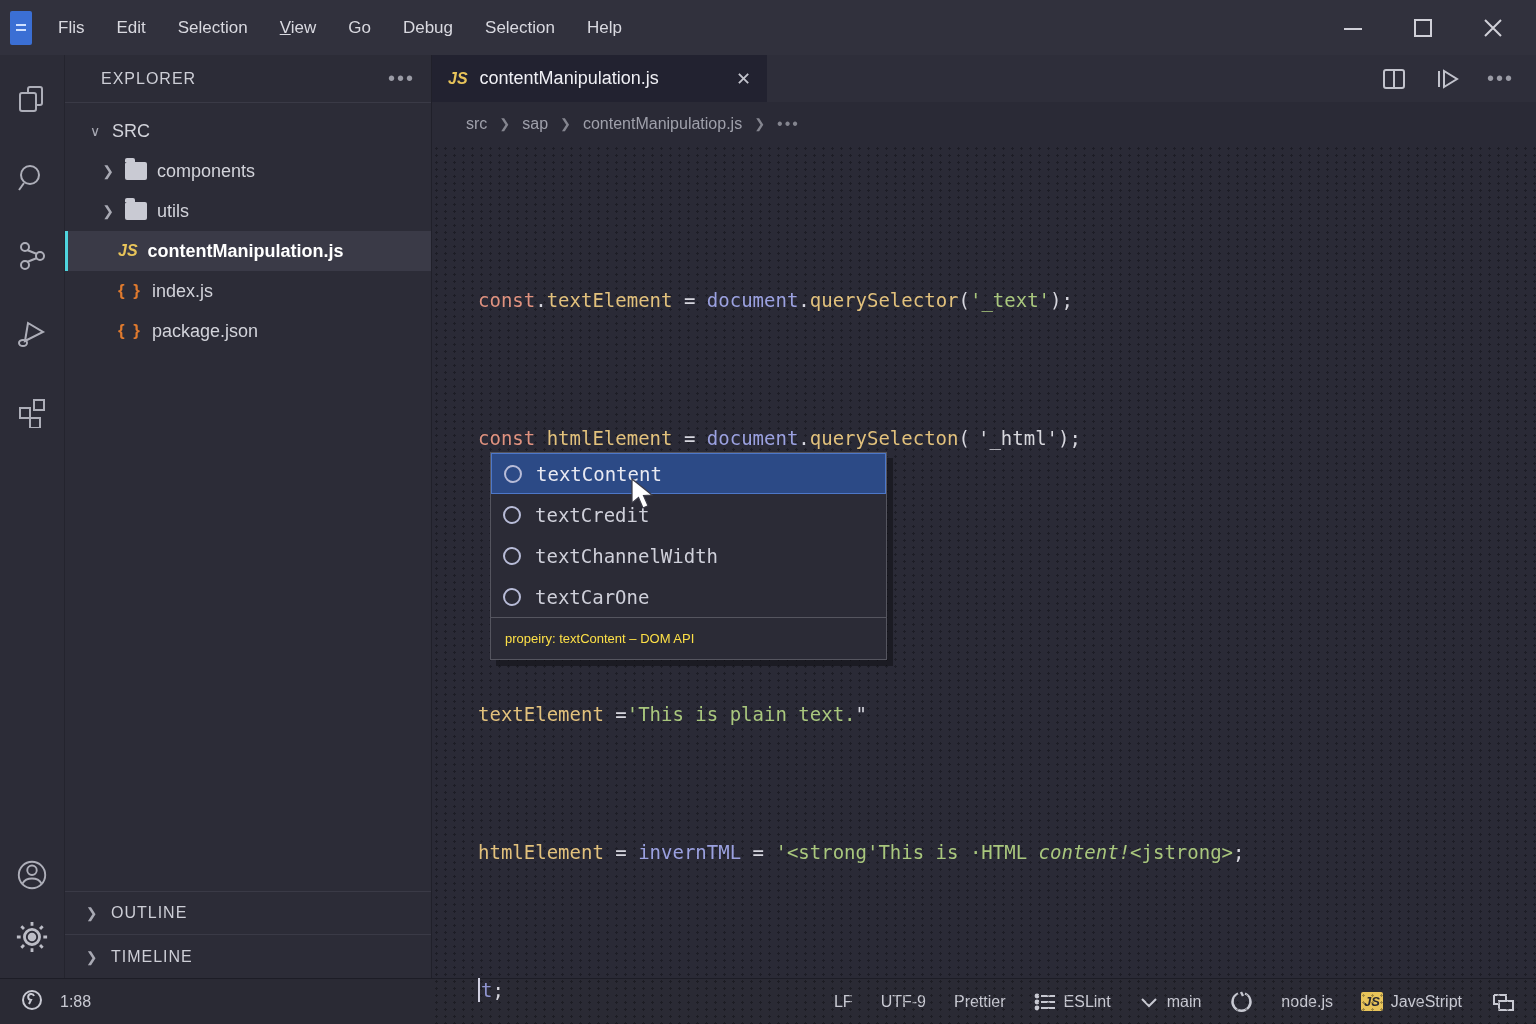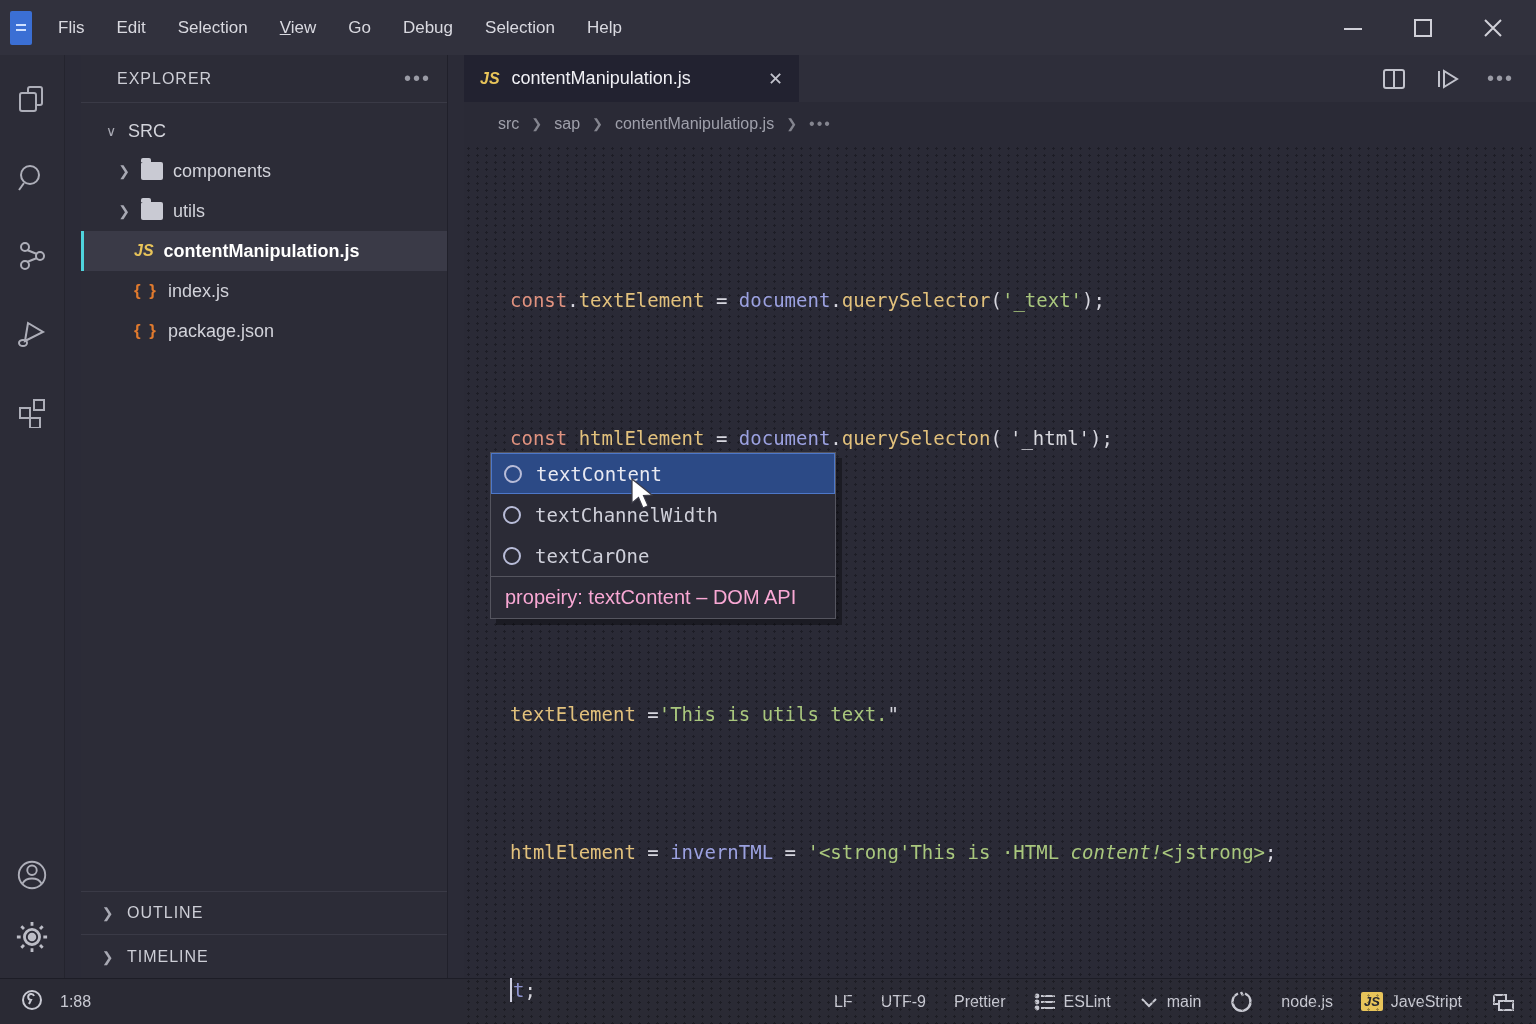--- a/index.html
+++ b/index.html
@@ -16,21 +16,21 @@
   .app-icon { width:22px; height:34px; background:#3b6fd4; border-radius:2px; margin-right:14px;
     display:flex; flex-direction:column; justify-content:center; gap:3px; align-items:center; }
   .app-icon i { display:block; width:10px; height:2px; background:#cfe0ff; }
   .menu { display:flex; gap:8px; font-size:17px; color:#d9d9e0; }
   .menu-item { padding:6px 12px; border-radius:4px; cursor:default; display:inline-block;text-align:right; }
   .menu-item.mnemonic::first-letter { text-decoration:underline; }
   .win-controls { margin-left:auto; display:flex; gap:44px; align-items:center; padding-right:12px; }
   .win-controls svg { display:block; }
 
   
-  .main { flex:1; display:flex; min-height:0;gap:16px; }
+  .main { flex:1; display:flex; min-height:0; }
 
   
   .activitybar { width:65px; flex:0 0 65px; background:#2c2c37; border-right:1px solid #24242e;
     display:flex; flex-direction:column; align-items:center; padding-top:28px; }
   .ab-top { display:flex; flex-direction:column; gap:44px; align-items:center; }
   .ab-bottom { margin-top:auto; display:flex; flex-direction:column; gap:28px; align-items:center; padding-bottom:24px; }
   .ab-icon { width:34px; height:34px; display:flex; align-items:center; justify-content:center; opacity:.92; }
 
   
   .sidebar { width:367px; flex:0 0 367px; background:#2c2c37; border-right:1px solid #20202a;
@@ -75,28 +75,28 @@
   .tok-obj { color:#9ba1e0; }
   .tok-str { color:#a9c77d; }
   .tok-ital{ color:#a9c77d; font-style:italic; }
   .tok-pun { color:#d6d6de; }
   .tok-lit { color:#d8d8de;margin-left:8px; }
   .tok-dim { color:#8f94cf; }
   .caret { display:inline-block; width:2px; height:24px; background:#d0d0e0; vertical-align:middle;
     margin-right:1px; transform:translateY(-2px); }
 
   
-  .suggest { position:absolute; left:490px; top:452px; width:346px; background:#2b2b36;
+  .suggest { position:absolute; left:490px; top:452px; width:397px; background:#2b2b36;
     border:1px solid #55555f; box-shadow:6px 6px 0 rgba(0,0,0,.35);
     font-family:"DejaVu Sans Mono", monospace; font-size:19px; color:#cfd0da; z-index:5; }
   .sg-item { height:41px; display:flex; align-items:center; gap:14px; padding:0 12px; }
   .sg-item.selected { background:#2c4a86; border:1px solid #4d77c9; color:#e8e9f2; }
   .sg-circle { width:18px; height:18px; border:2px solid #b8bcd8; border-radius:50%; flex:0 0 18px; }
   .sg-footer { border-top:1px solid #55555f; height:42px; display:flex; align-items:center;
-    padding:0 14px; font-family:"Liberation Sans", sans-serif; font-size:20px; color:#f9a8d4; }
+    padding:0 14px; font-family:"Liberation Sans", sans-serif; font-size:13px; color:#fde047; }
 
   
   .mouse { position:absolute; left:630px; top:478px; z-index:9; }
 
   
   .statusbar { height:46px; flex:0 0 46px; background:#2a2a34; border-top:1px solid #1d1d26;
     display:flex; align-items:center; font-size:16px; color:#c8c9d2; padding:0 20px; }
   .st-left { display:flex; align-items:center; gap:16px; }
   .st-right { margin-left:auto; display:flex; align-items:center; gap:28px; }
   .st-item { display:flex; align-items:center; gap:8px; }
@@ -276,31 +276,35 @@
         <span class="sep">❯</span>
         <span>contentManipulatiop.js</span>
         <span class="sep">❯</span>
         <span class="more">•••</span>
       </div>
 
       <div class="code dots">
         <div class="codeline"><span class="tok-kw">const</span><span class="tok-pun">.</span><span class="tok-id">textElement</span><span class="tok-pun"> = </span><span class="tok-obj">document</span><span class="tok-pun">.</span><span class="tok-id">querySelector</span><span class="tok-pun">(</span><span class="tok-str">'_text'</span><span class="tok-pun">);</span></div>
         <div class="codeline"><span class="tok-kw">const </span><span class="tok-id">htmlElement</span><span class="tok-pun"> = </span><span class="tok-obj">document</span><span class="tok-pun">.</span><span class="tok-id">querySelecton</span><span class="tok-pun">(</span><span class="tok-lit">'_html'</span><span class="tok-pun">);</span></div>
         <div class="codeline"></div>
-        <div class="codeline"><span class="tok-id">textElement</span><span class="tok-pun"> =</span><span class="tok-str">'This is utils text.</span><span class="tok-pun">"</span></div>
+        <div class="codeline"><span class="tok-id">textElement</span><span class="tok-pun"> =</span><span class="tok-str">'This is plain text.</span><span class="tok-pun">"</span></div>
         <div class="codeline"><span class="tok-id">htmlElement</span><span class="tok-pun"> = </span><span class="tok-obj">invernTML</span><span class="tok-pun"> = </span><span class="tok-str">'&lt;strong'This is ·HTML </span><span class="tok-ital">content!</span><span class="tok-str">&lt;jstrong&gt;</span><span class="tok-pun">;</span></div>
         <div class="codeline"><span class="caret"></span><span><span class="tok-dim">t</span><span class="tok-pun">;</span></span></div>
       </div>
     </div>
   </div>
 
   <div class="suggest">
     <div class="sg-item selected">
       <span class="sg-circle"></span>
       <span>textContent</span>
+    </div>
+    <div class="sg-item">
+      <span class="sg-circle"></span>
+      <span>textCredit</span>
     </div>
     <div class="sg-item">
       <span class="sg-circle"></span>
       <span>textChannelWidth</span>
     </div>
     <div class="sg-item">
       <span class="sg-circle"></span>
       <span>textCarOne</span>
     </div>
     <div class="sg-footer">propeiry: textContent – DOM API</div>

